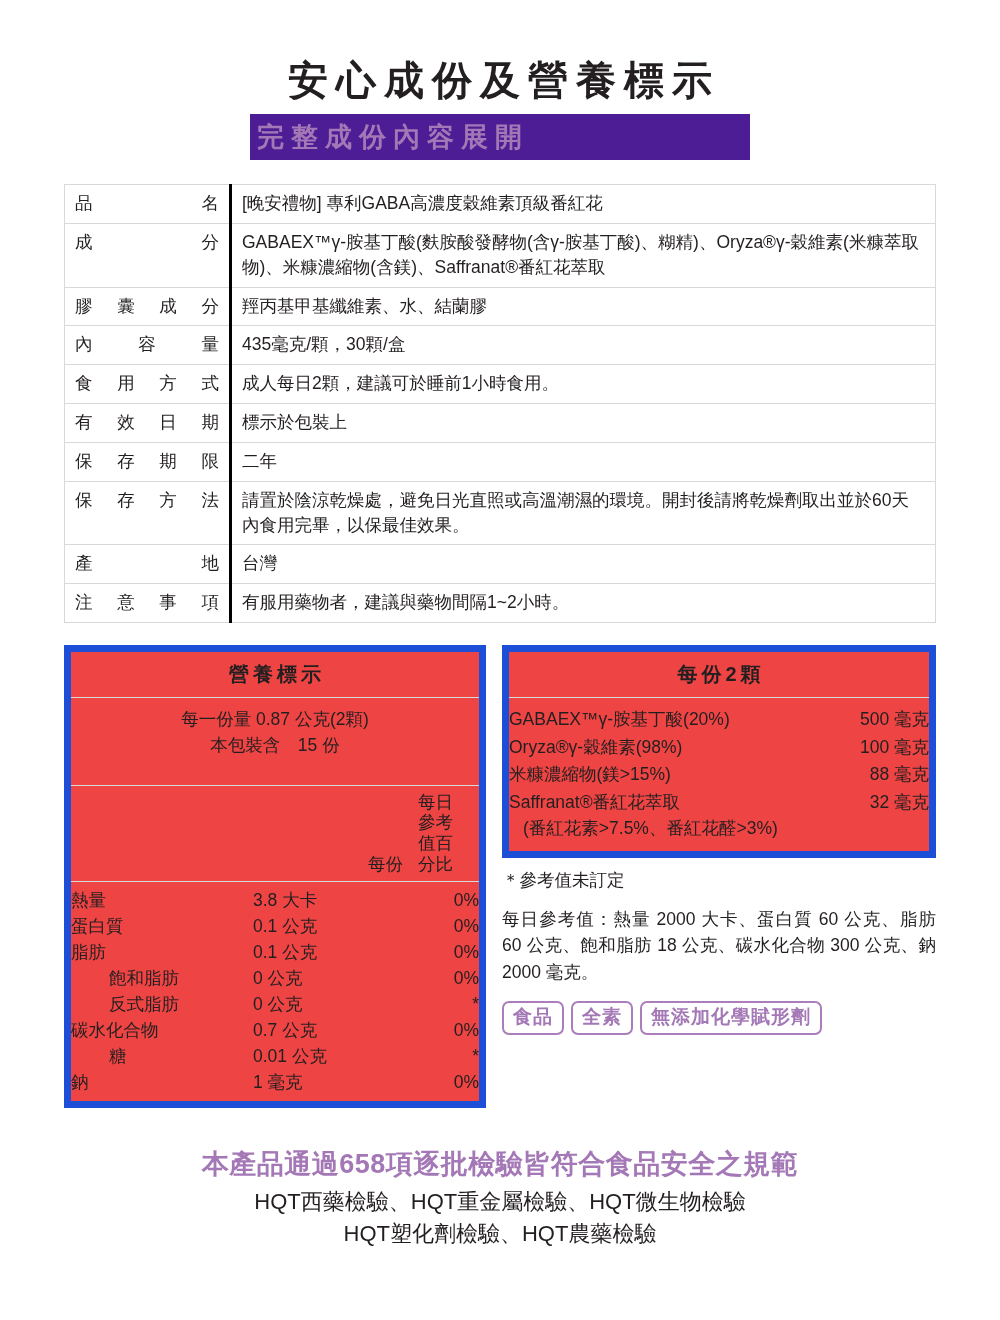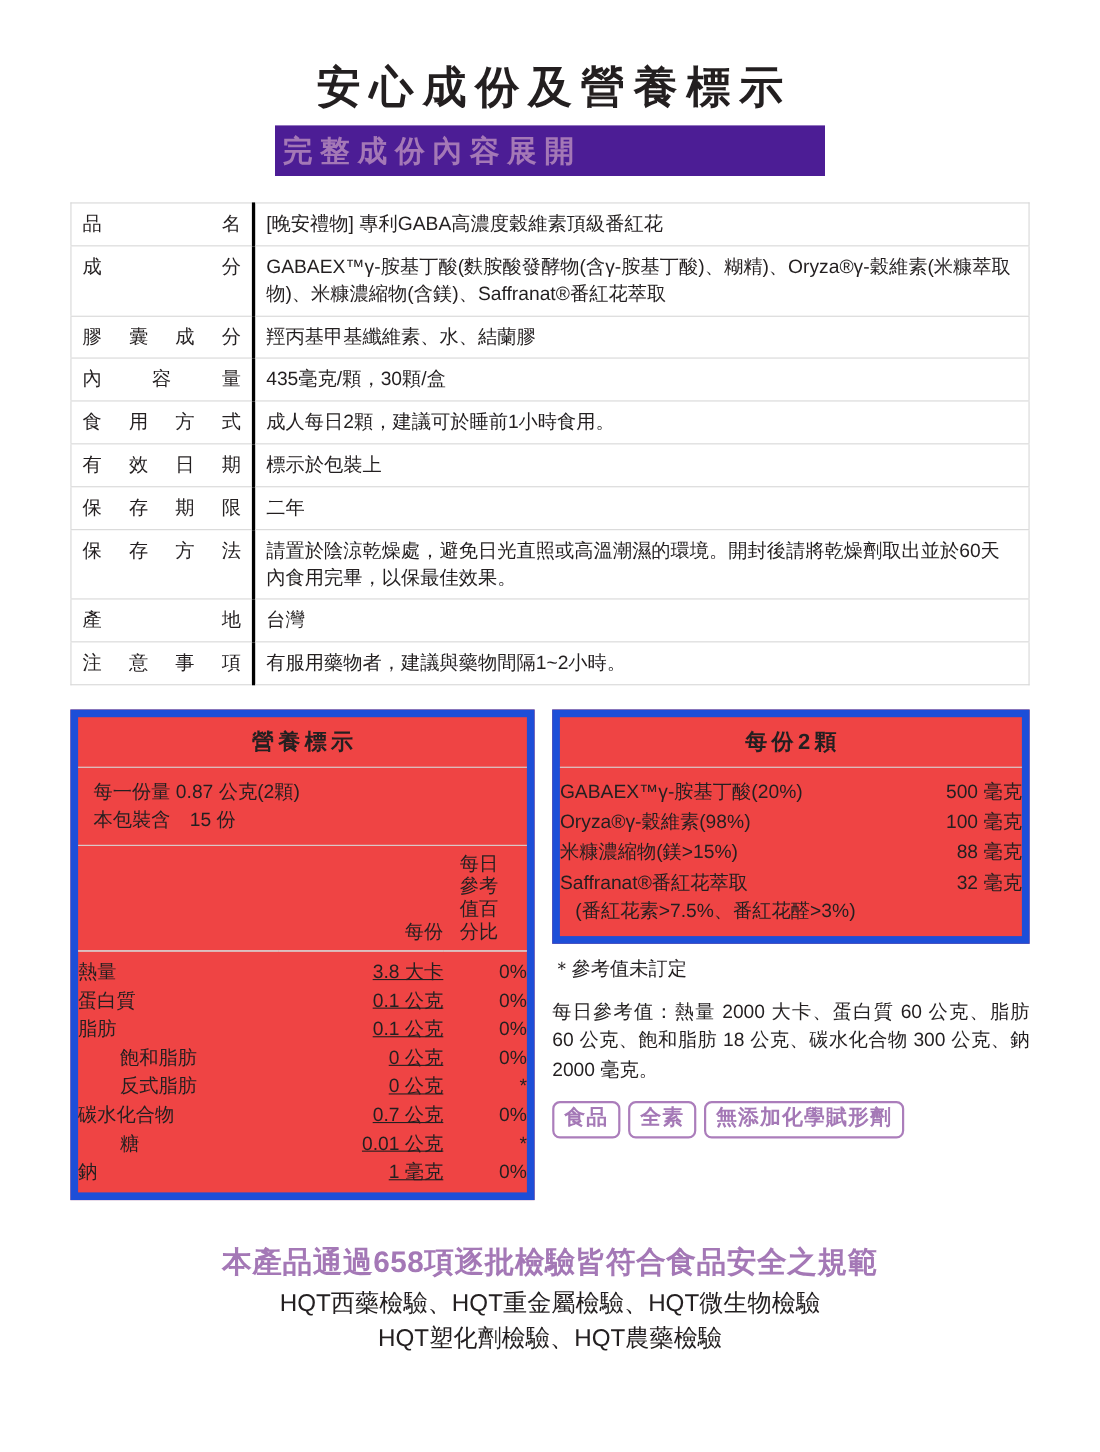--- a/index.html
+++ b/index.html
@@ -65,44 +65,44 @@
     border:7px solid #1d4ed8;
     background:#ef4444;
   }
   .box-title{
     text-align:center;font-size:20px;font-weight:bold;
     letter-spacing:4px;text-indent:4px;
     padding:9px 0 9px 0;
     border-bottom:1px solid #d8d8d8;
   }
   .serving{
-    padding:8px 14px 9px 14px;
+    padding:8px 14px 26px 14px;
     border-bottom:1px solid #d8d8d8;
-    font-size:17.5px;line-height:1.5;
+    font-size:17.5px;line-height:1.5;text-align:center;
   }
   .serving div{white-space:nowrap;}
 
   table.nutri{width:100%;border-collapse:collapse;table-layout:fixed;}
   table.nutri th,table.nutri td{
     font-weight:normal;font-size:17.5px;padding:1px 0;
   }
   table.nutri thead th{
     border-bottom:1px solid #d8d8d8;
     padding:6px 0 7px 0;
     vertical-align:bottom;
     line-height:1.18;
   }
   .col-name{width:168px;text-align:left;padding-left:14px !important;}
   .col-amt{width:150px;text-align:right;}
   .col-pct{width:auto;text-align:right;padding-right:26px !important;}
   table.nutri tbody tr:first-child td{padding-top:6px;}
   table.nutri tbody tr:last-child td{padding-bottom:7px;}
   td.n-name{text-align:left;padding-left:14px;}
   td.n-name.indent{padding-left:38px;}
-  td.n-amt{text-align:right;text-decoration:underline;}
+  td.n-amt{text-align:left;}
   td.n-pct{text-align:right;padding-right:26px;}
 
   
   .ing-list{padding:8px 0 9px 0;}
   table.ing{width:100%;border-collapse:collapse;table-layout:fixed;}
   table.ing td{
     font-size:17.5px;line-height:1.46;padding:1px 0;vertical-align:top;
   }
   td.ing-name{padding-left:14px;}
   td.ing-amt{width:112px;text-align:right;padding-right:16px;white-space:nowrap;}

